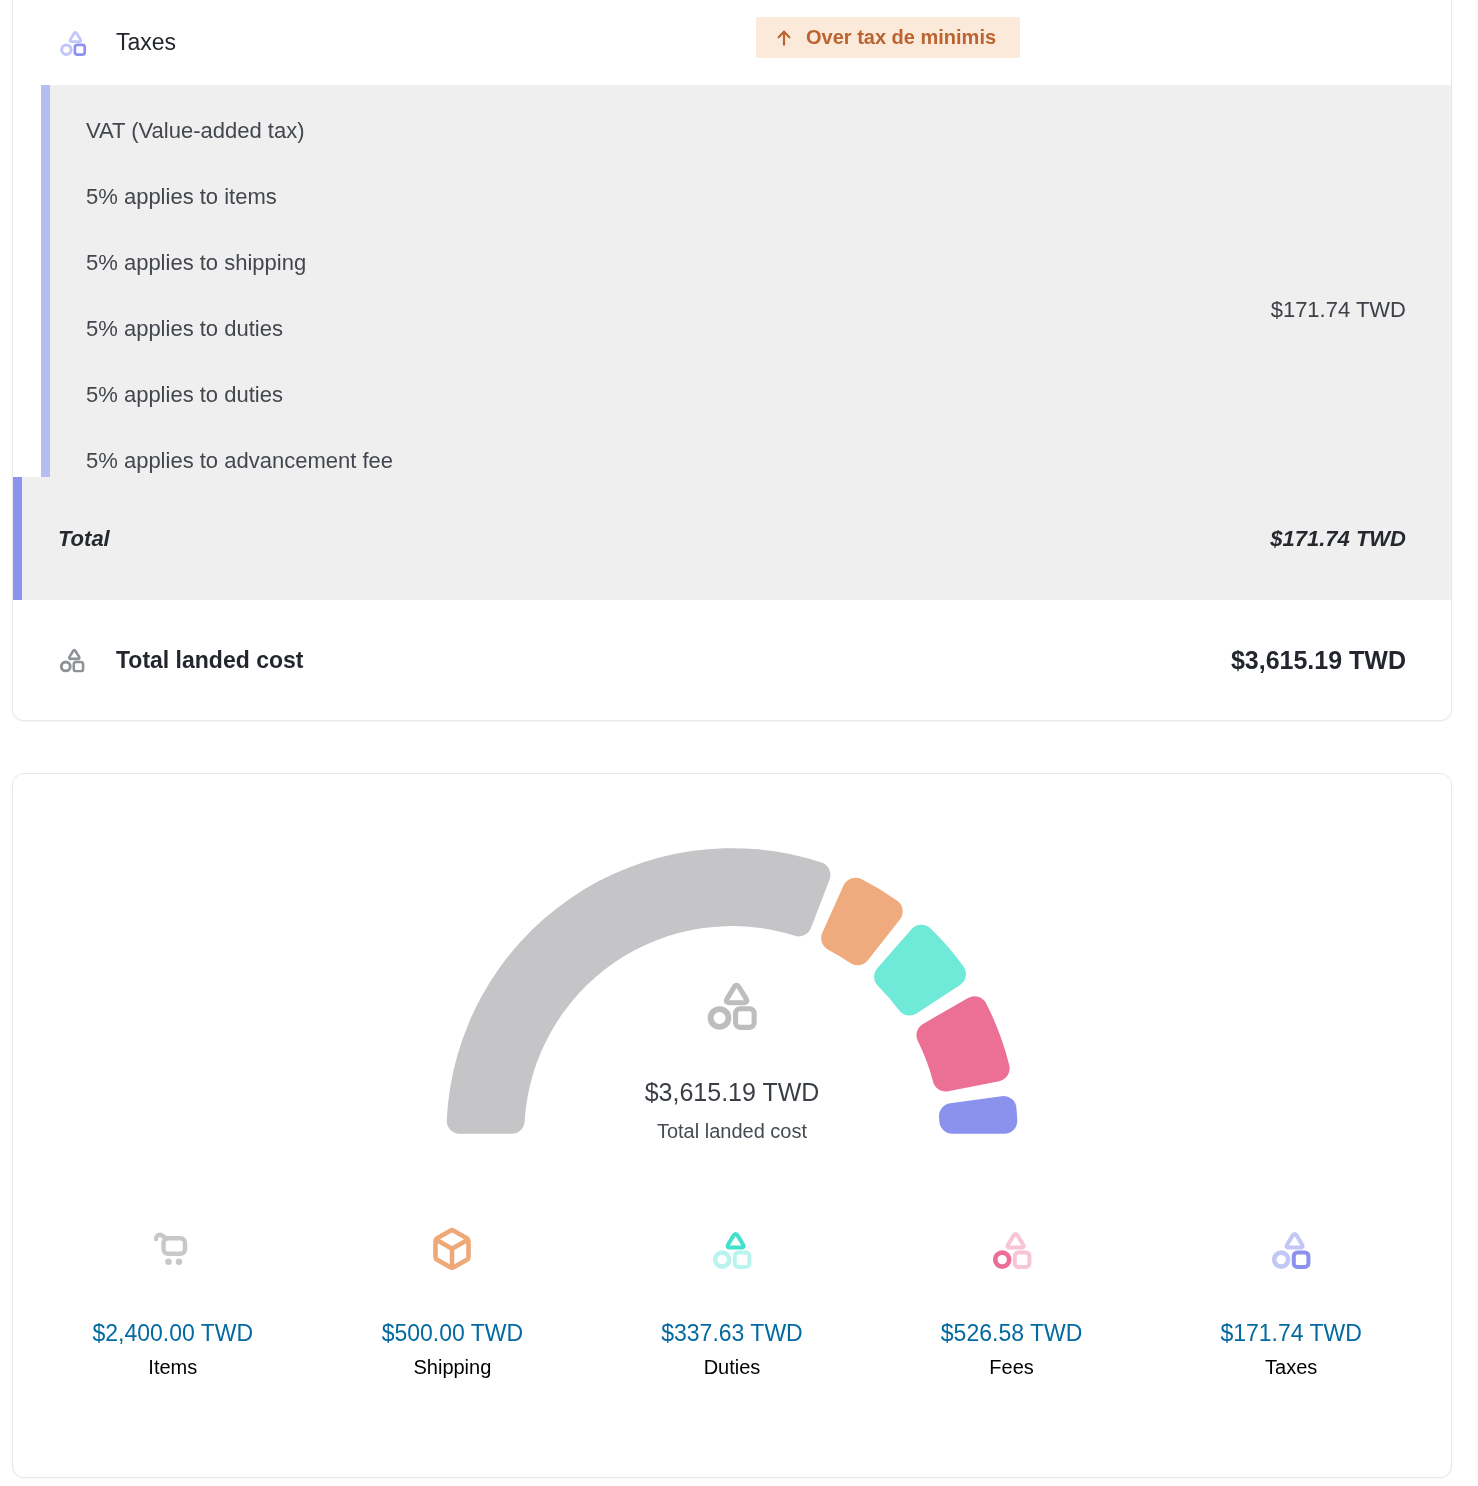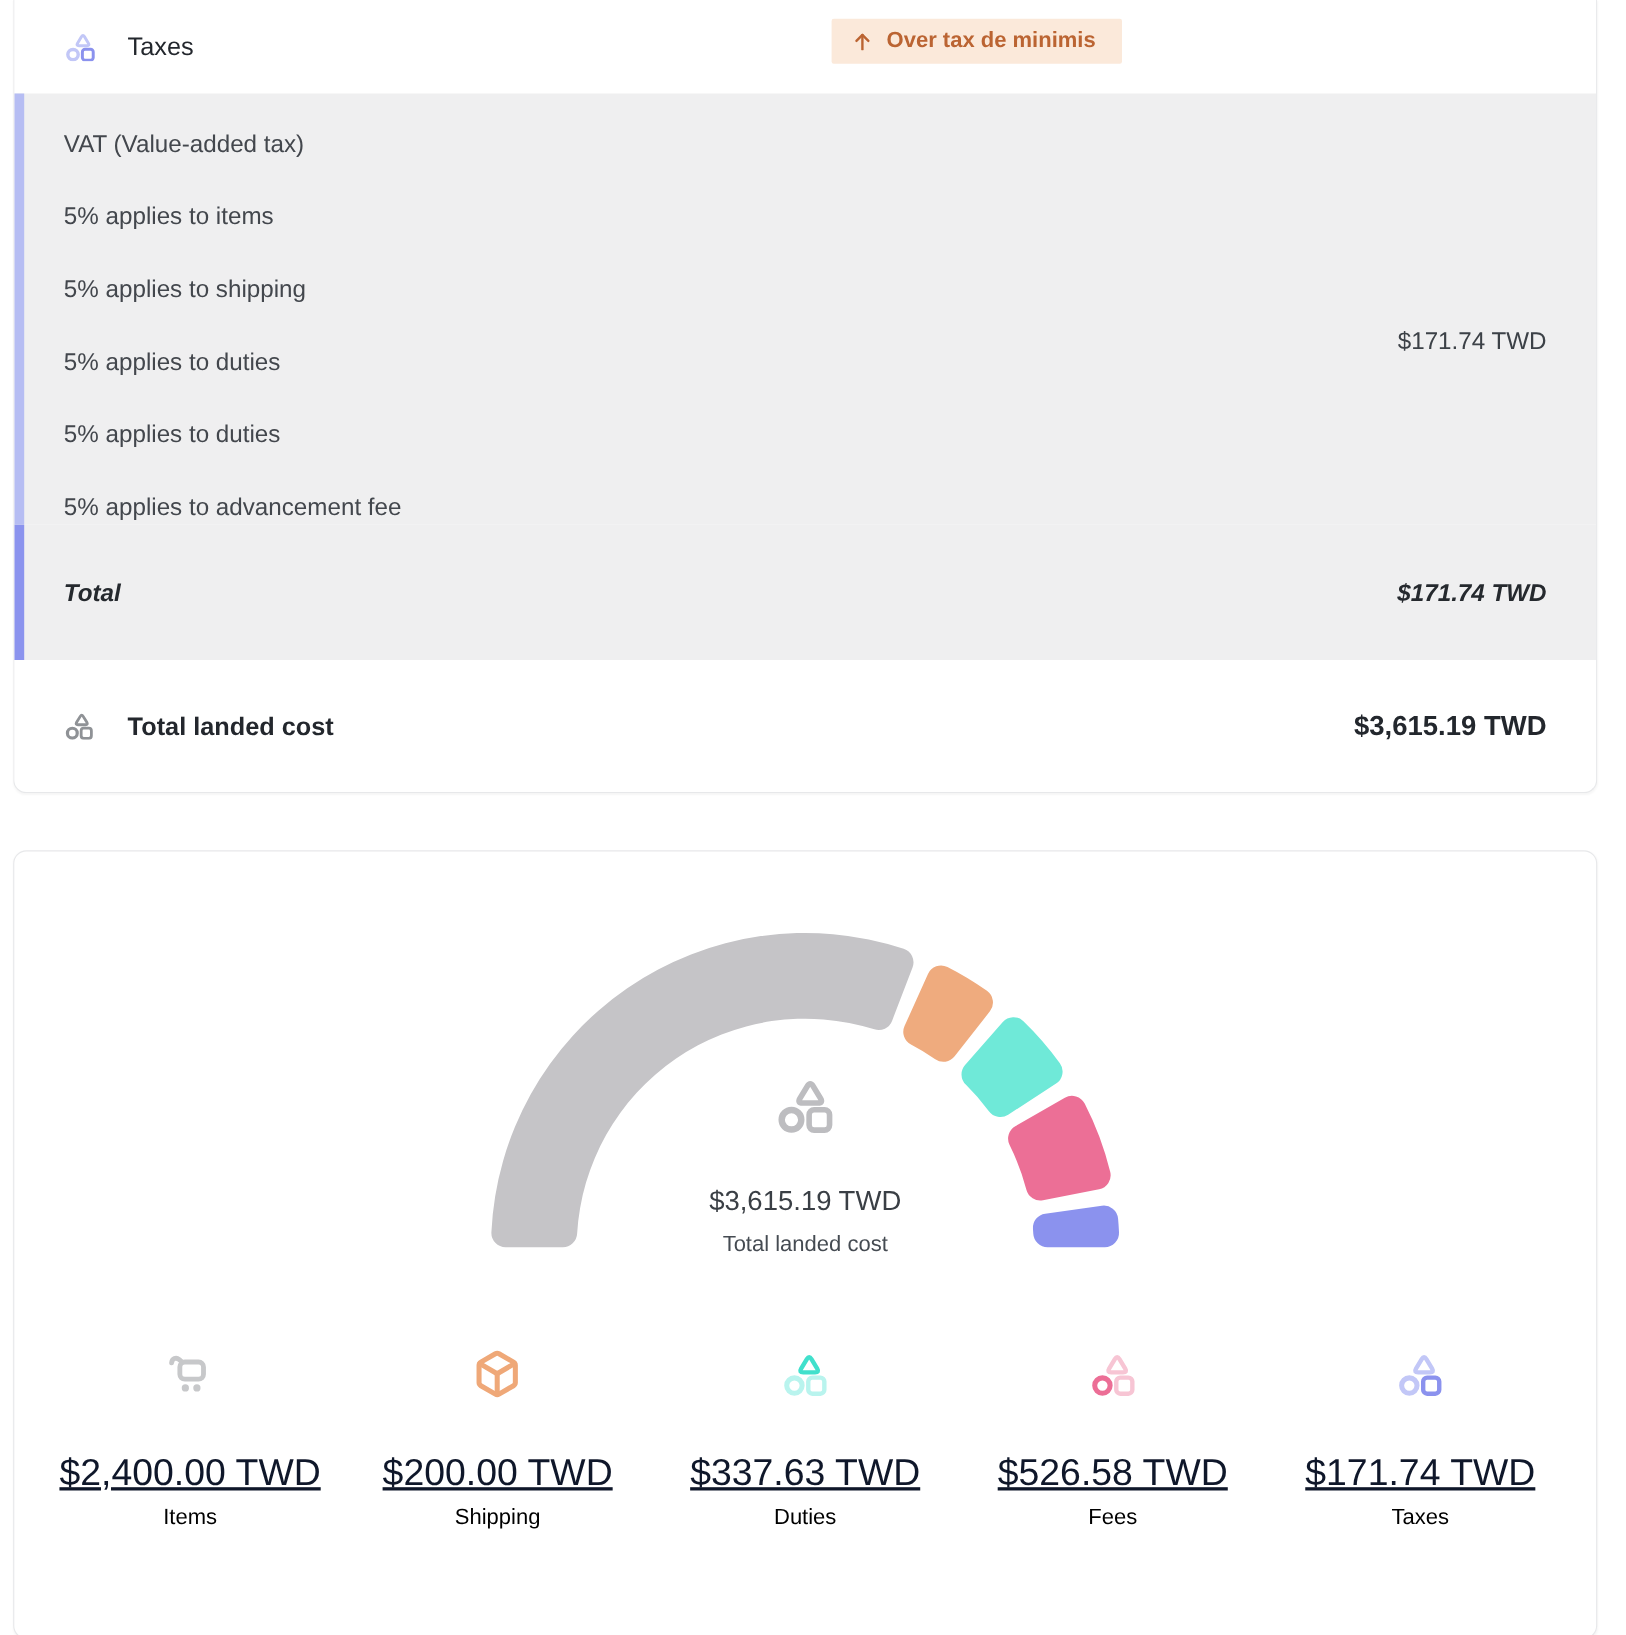--- a/index.html
+++ b/index.html
@@ -37,20 +37,21 @@
     font-size:20px; font-weight:600;
   }
   .badge svg { display:block; }
 
   .vat-detail {
     display:flex;
     background:#efeff0;
     border-left:9px solid #b6bdf3;
     padding:31px 45px 1px 36px;
     min-height:392px;
+    margin-left:28px;
   }
   .vat-lines { flex:1 1 auto; }
   .vat-lines > div {
     font-size:22px; line-height:30px; color:#43474d;
     margin-bottom:36px; white-space:nowrap;
   }
   .vat-lines > div:last-child { margin-bottom:0; }
   .vat-amount {
     align-self:center; position:relative; top:14px;
     font-size:22px; color:#3c4147; white-space:nowrap;
@@ -85,21 +86,21 @@
     text-align:center; font-size:25px; color:#3a3f45;
   }
   .gauge-label {
     position:absolute; top:346px; width:100%;
     text-align:center; font-size:20px; color:#454b52;
   }
 
   .stats-row { display:flex; padding:22px 20px 98px; }
   .stat-col { flex:1 1 0; text-align:center; }
   .stat-icon { height:46px; display:flex; align-items:center; justify-content:center; margin-bottom:48px; }
-  .stat-value { font-size:34px; color:#0f172a;text-decoration:underline; }
+  .stat-value { font-size:23px; color:#0369a1; }
   .stat-label { font-size:20px; color:#000000; margin-top:9px; }
 
   
   .shapes-icon { display:block; }
   .variant-taxes  { --tri:#c2c7f7; --cir:#c2c7f7; --sq:#8b92ee; }
   .variant-gray   { --tri:#8f9296; --cir:#8f9296; --sq:#8f9296; }
   .variant-gauge  { --tri:#bdbdc0; --cir:#bdbdc0; --sq:#bdbdc0; }
   .variant-duties { --tri:#41e0cc; --cir:#b9f4ee; --sq:#b9f4ee; }
   .variant-fees   { --tri:#f7c5d4; --cir:#ec6e96; --sq:#f7c5d4; }
 
@@ -200,21 +201,21 @@
       </div>
 
       <div class="stat-col">
         <div class="stat-icon">
           <svg width="44" height="44" viewBox="0 0 24 24" fill="none" stroke="#efa878" stroke-width="2.5" stroke-linecap="round" stroke-linejoin="round">
             <path d="M21 16.3V7.7a1.8 1.8 0 0 0-.9-1.56L12.9 2a1.8 1.8 0 0 0-1.8 0L3.9 6.14A1.8 1.8 0 0 0 3 7.7v8.6a1.8 1.8 0 0 0 .9 1.56l7.2 4.14a1.8 1.8 0 0 0 1.8 0l7.2-4.14A1.8 1.8 0 0 0 21 16.3z"></path>
             <path d="M3.4 6.9 12 11.9l8.6-5"></path>
             <path d="M12 11.9v9.5"></path>
           </svg>
         </div>
-        <div class="stat-value">$200.00 TWD</div>
+        <div class="stat-value">$500.00 TWD</div>
         <div class="stat-label">Shipping</div>
       </div>
 
       <div class="stat-col">
         <div class="stat-icon">
           <svg class="shapes-icon variant-duties" width="44" height="40" viewBox="0 0 44 40">
               <use href="#i-shapes"></use>
             </svg>
         </div>
         <div class="stat-value">$337.63 TWD</div>

